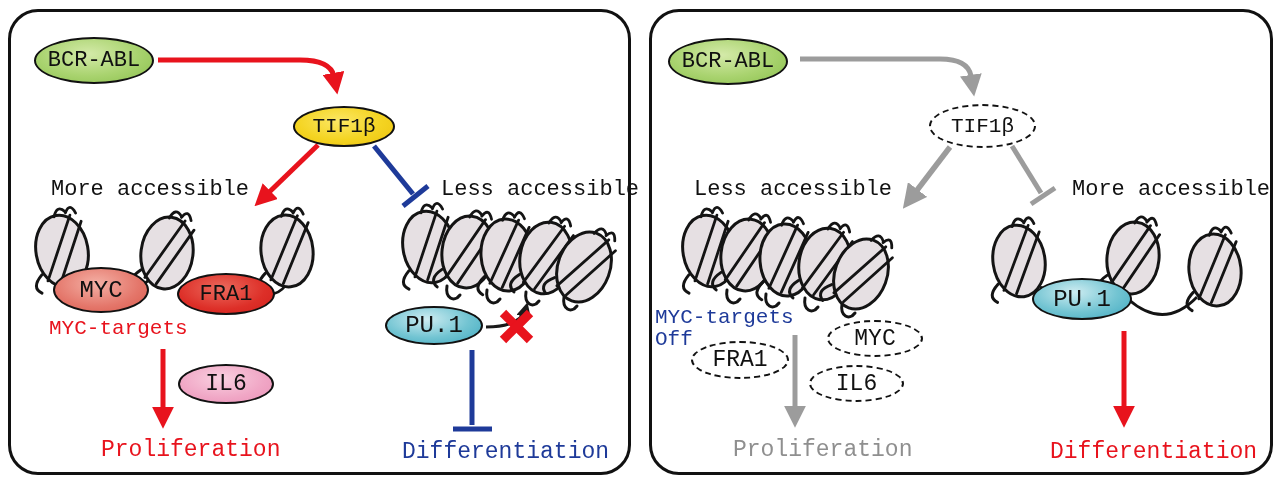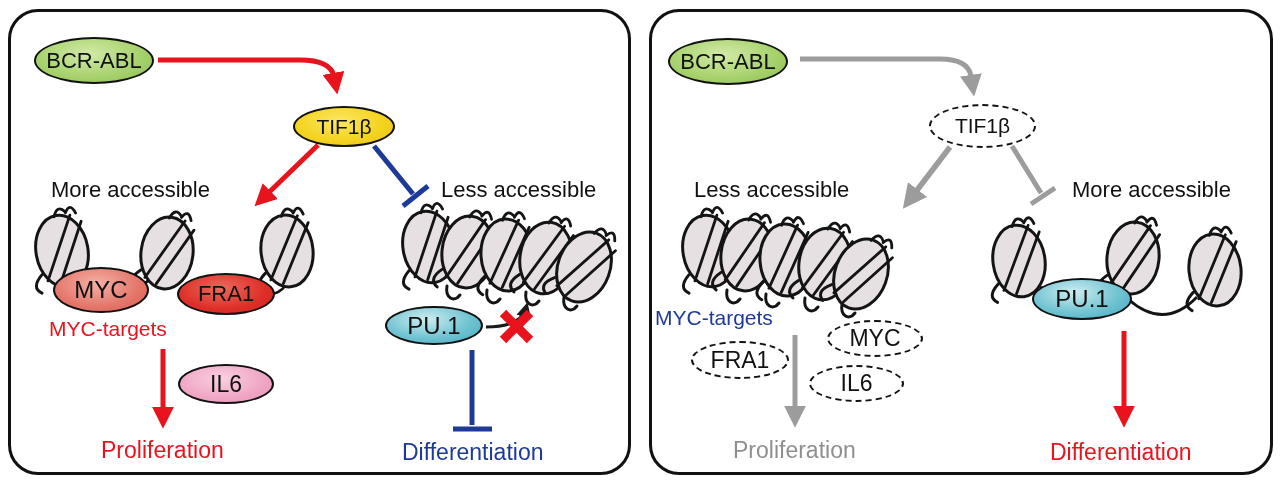--- a/index.html
+++ b/index.html
@@ -1,18 +1,18 @@
 <!DOCTYPE html>
 <html><head>
 <meta charset="utf-8">
 <style>
   html,body{margin:0;padding:0;background:#ffffff;}
   #figure{
     position:relative;width:1280px;height:491px;background:#ffffff;
-    font-family:Liberation Sans, sans-serif;overflow:hidden;
+    font-family:Liberation Mono, monospace;overflow:hidden;
   }
   .panel{
     position:absolute;top:9px;height:466px;border:3px solid #111;
     border-radius:30px;background:#fff;box-sizing:border-box;
   }
   #panel-left{left:8px;width:623px;}
   #panel-right{left:649px;width:624px;}
   svg.overlay{position:absolute;left:0;top:0;z-index:2;}
   .node{
     position:absolute;z-index:3;display:flex;align-items:center;justify-content:center;
@@ -171,20 +171,21 @@
   <div class="node dashed" style="left:929px;top:104px;width:107px;height:44px;font-size:21px;">
       <span>TIF1β</span>
     </div>
 
   <div class="lab" style="left:694px;top:177px;font-size:22px;color:#111;">Less accessible</div>
 
   <div class="lab" style="left:1072px;top:177px;font-size:22px;color:#111;">More accessible</div>
 
   <div class="lab" style="left:655px;top:307px;font-size:21px;line-height:22px;color:#1e3a99;">
     <span style="display:block;">MYC-targets</span>
+    <span style="display:block;">Off</span>
   </div>
 
   <div class="node dashed" style="left:691px;top:341px;width:98px;height:38px;font-size:23px;">
       <span>FRA1</span>
     </div>
 
   <div class="node dashed" style="left:827px;top:320px;width:96px;height:37px;font-size:23px;">
       <span>MYC</span>
     </div>
 

